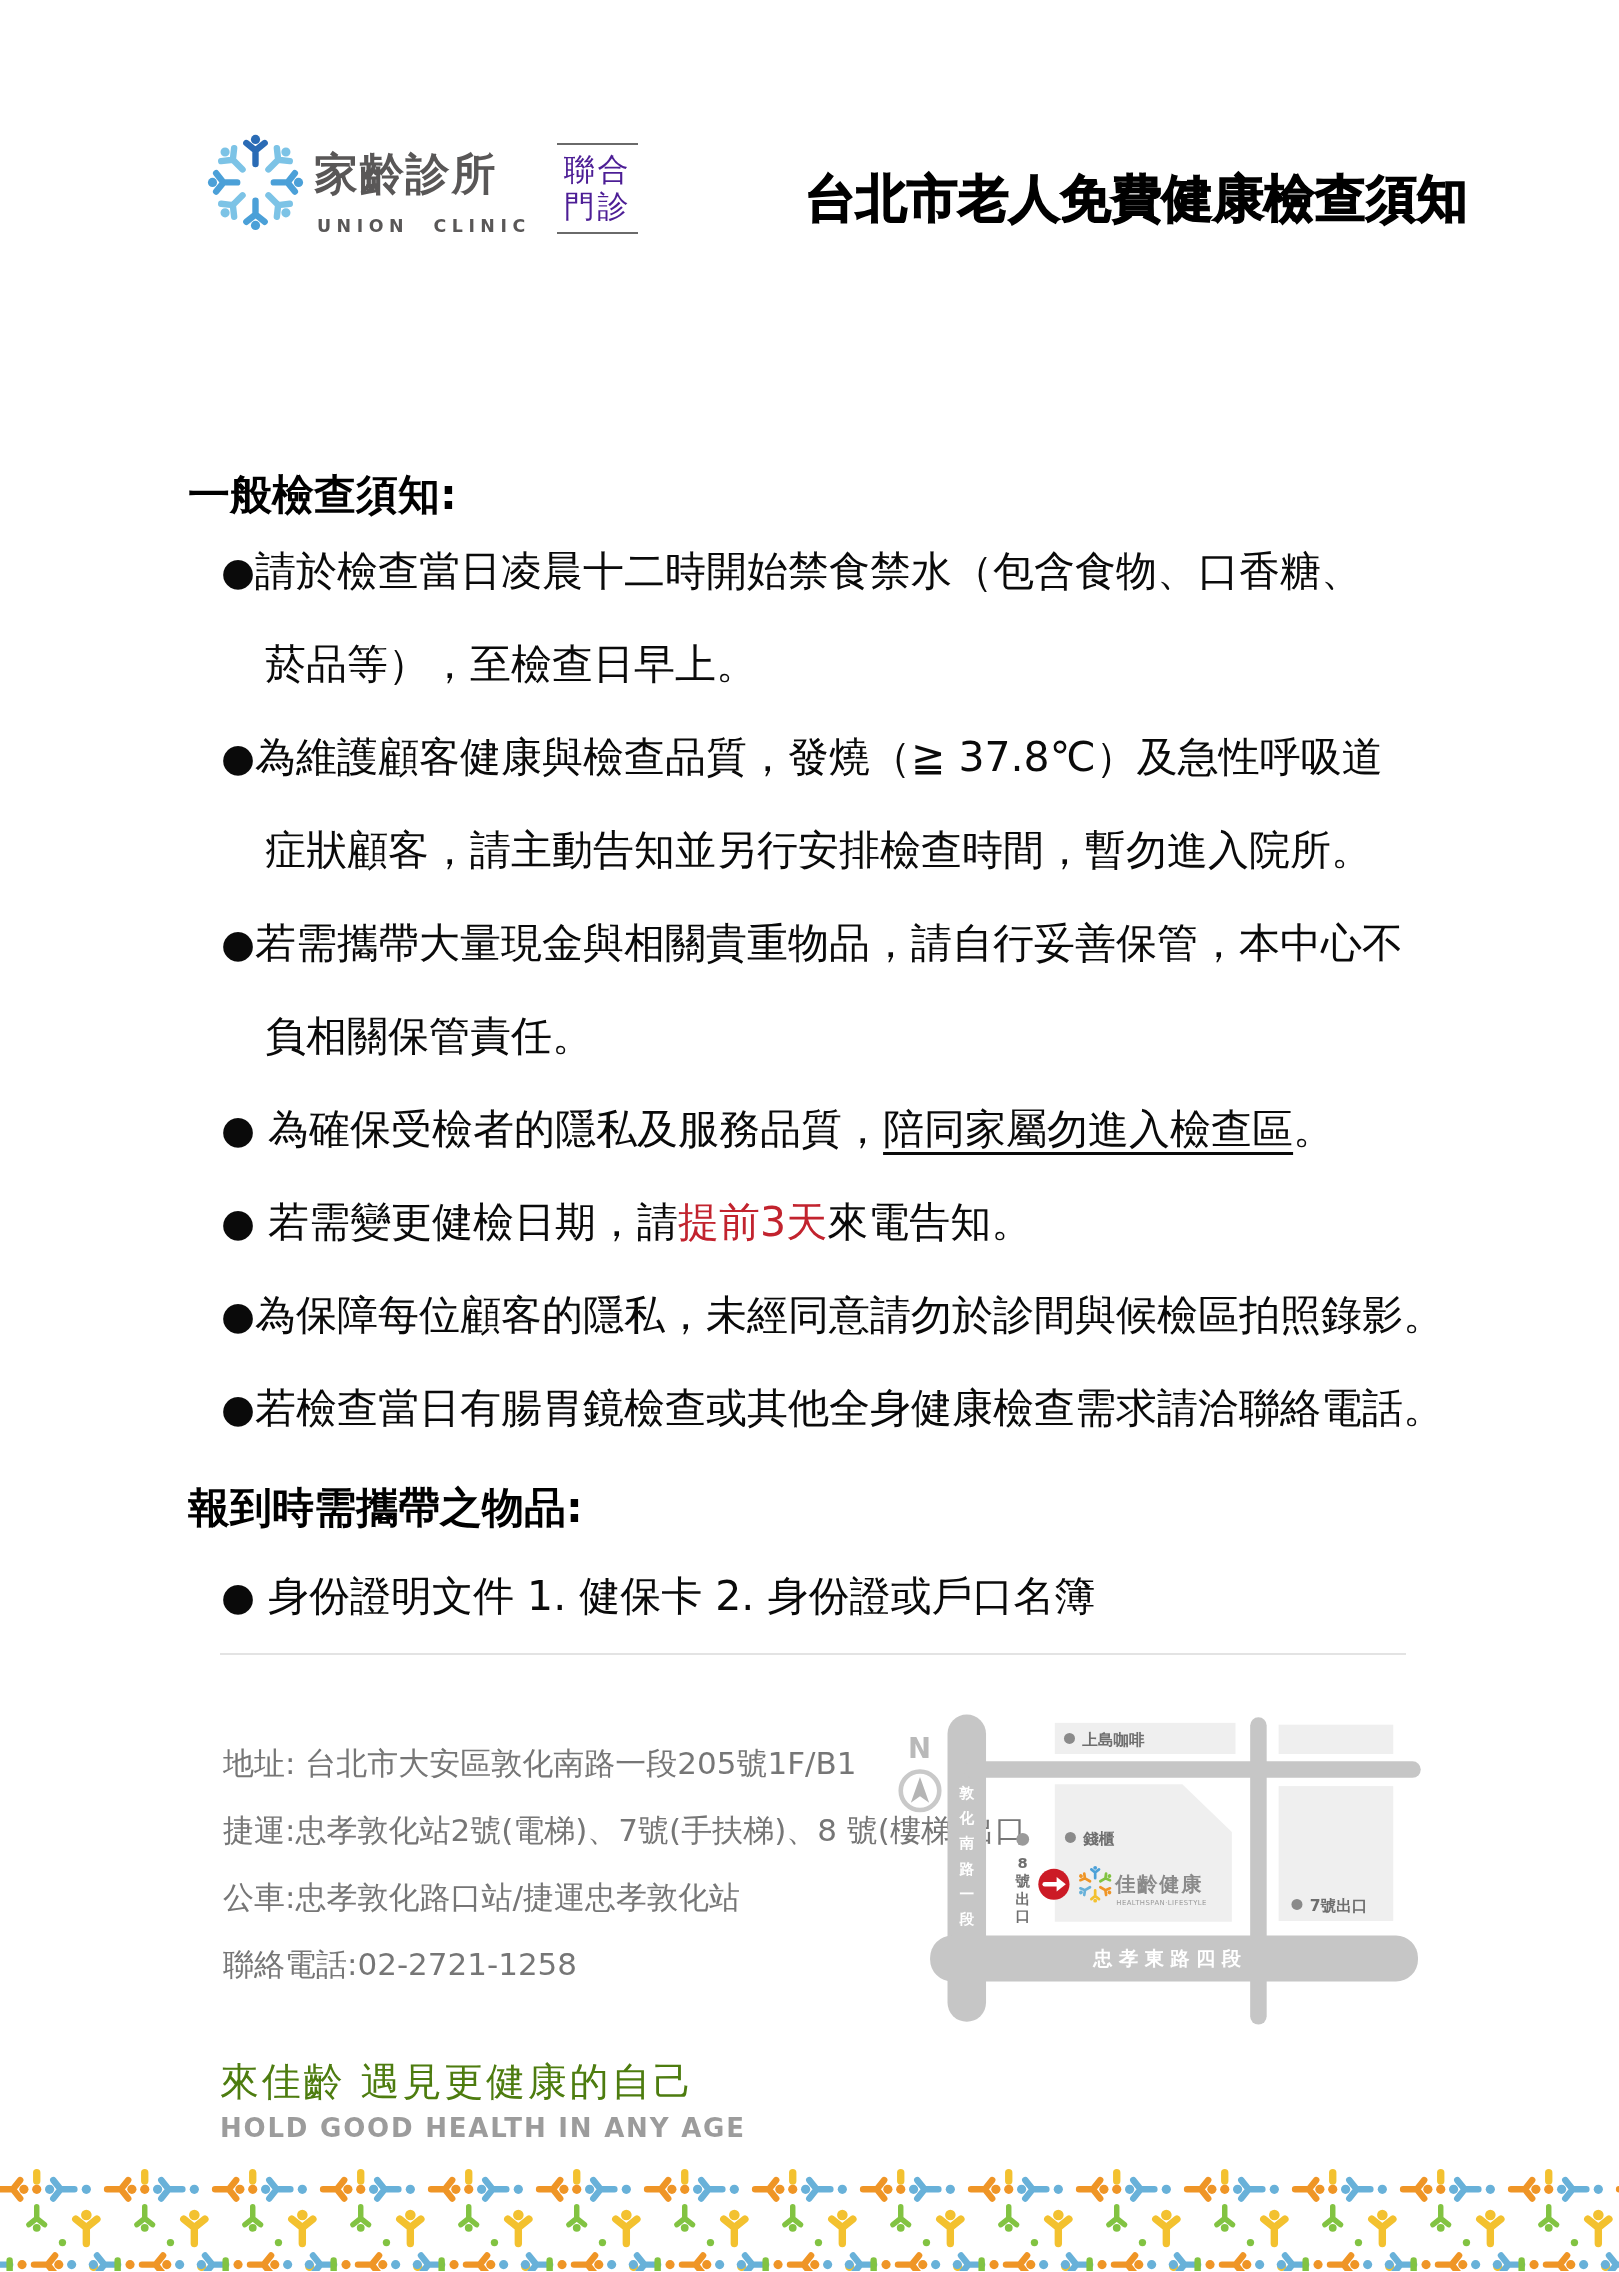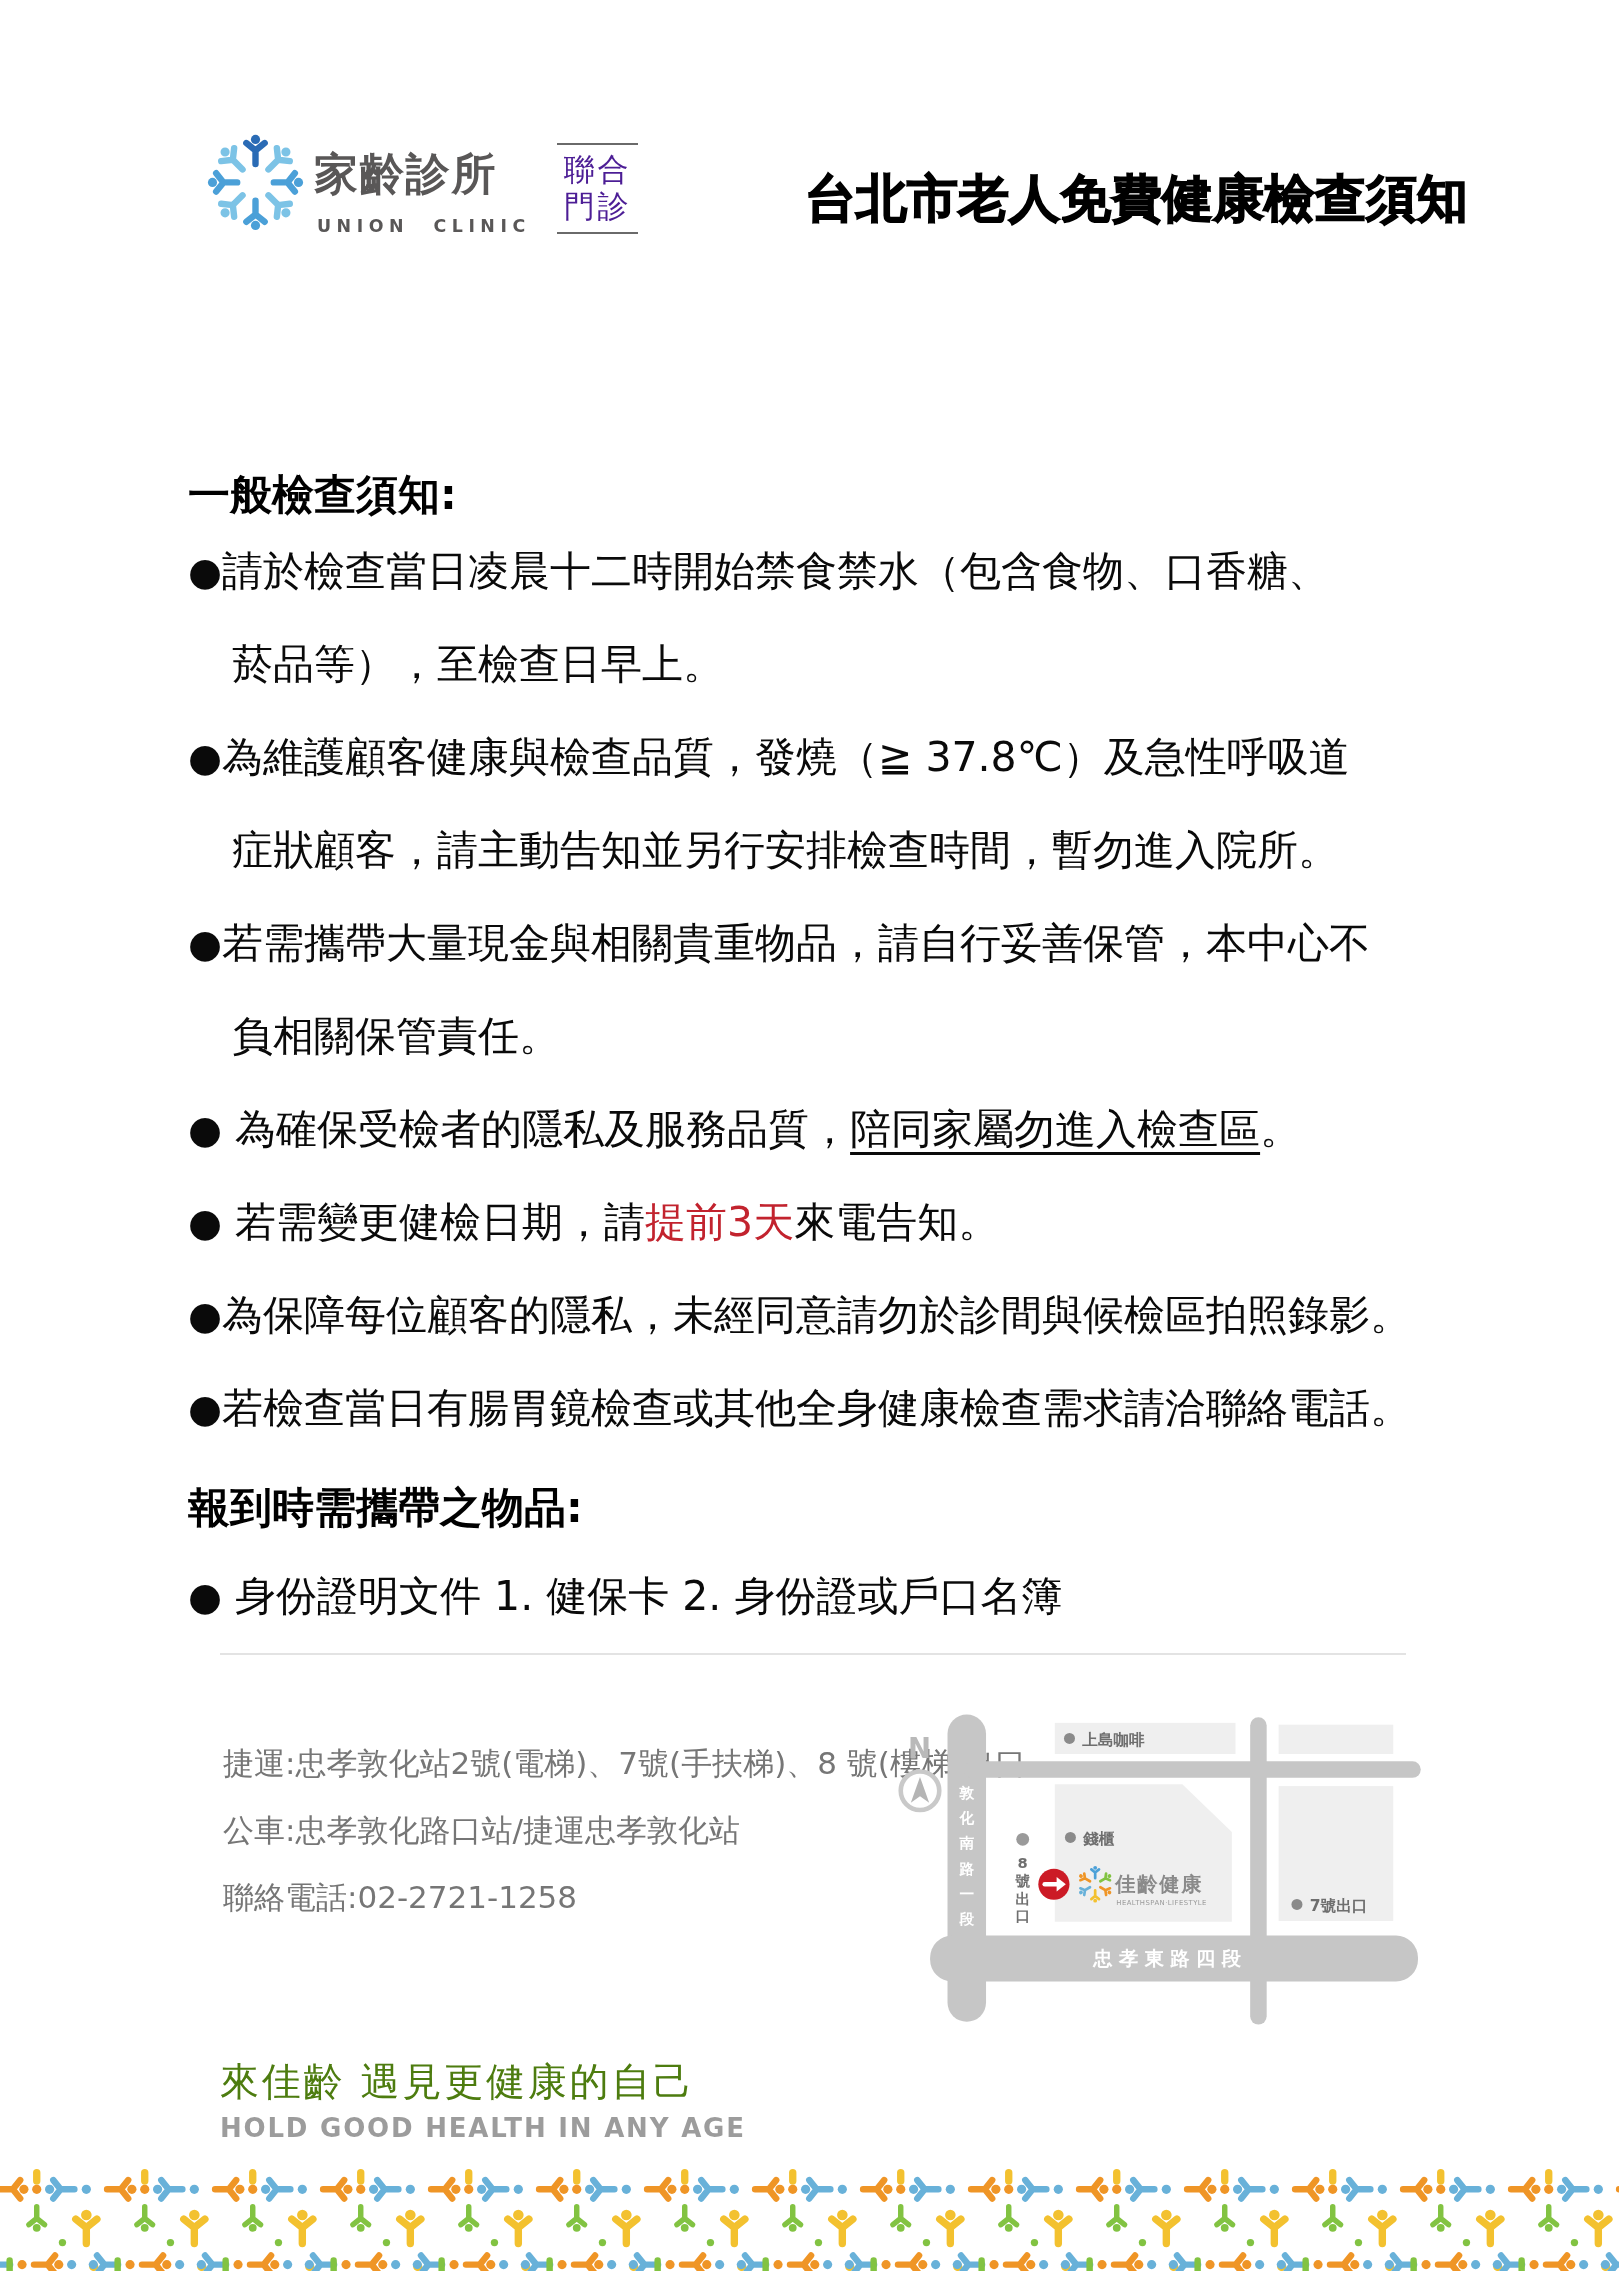--- a/index.html
+++ b/index.html
@@ -20,21 +20,21 @@
   
   .form-line{left:204px;top:332px;font-size:41px;color:#000;letter-spacing:0.9px;white-space:nowrap;}
 
   
   .h2{font-size:42px;font-weight:800;color:#000;margin:0;}
   #general-heading{left:188px;top:467px;}
   #notice-list{left:188px;top:525px;width:1359px;}
   #bring-heading{left:188px;top:1480px;}
   #bring-list{left:188px;top:1550px;width:1359px;}
   .bullet-item{font-size:41px;line-height:93px;padding-left:44px;text-indent:-44px;
-               white-space:pre-wrap;color:#0a0a0a;}
+               white-space:pre-wrap;color:#0a0a0a;margin-left:33px;}
   .bdot{font-size:39px;}
   .seg-r{color:var(--red,#c2232e);}
   .seg-u{text-decoration:underline;text-decoration-thickness:2.8px;text-underline-offset:9.2px;}
 
   .divider{left:220px;top:1653px;width:1186px;height:1.8px;background:#e3e3e3;}
 
   
   .contact{left:223px;top:1730px;font-size:31px;color:#767676;line-height:67px;white-space:nowrap;}
 
   
@@ -94,20 +94,21 @@
     </div>
 
   <h2 class="abs h2" id="bring-heading">報到時需攜帶之物品:</h2>
   <div class="abs" id="bring-list">
       <div class="bullet-item"><span class="bdot">●</span><span> 身份證明文件 1. 健保卡 2. 身份證或戶口名簿</span></div>
     </div>
 
   <div class="abs divider"></div>
 
   <div class="abs contact">
+    <div>地址: 台北市大安區敦化南路一段205號1F/B1</div>
     <div>捷運:忠孝敦化站2號(電梯)、7號(手扶梯)、8 號(樓梯)出口</div>
     <div>公車:忠孝敦化路口站/捷運忠孝敦化站</div>
     <div>聯絡電話:02-2721-1258</div>
   </div>
 
   <svg class="abs map-svg" width="537" height="321" viewBox="0 0 585 350">
     <text x="14" y="52" font-size="30" font-weight="bold" fill="#b9b9b9">N</text>
     <circle cx="27" cy="88" r="21" fill="#ffffff" stroke="#c9c9c9" stroke-width="5"></circle>
     <polygon points="27,73 17,101 27,94 37,101" fill="#b5b5b5"></polygon>
 

